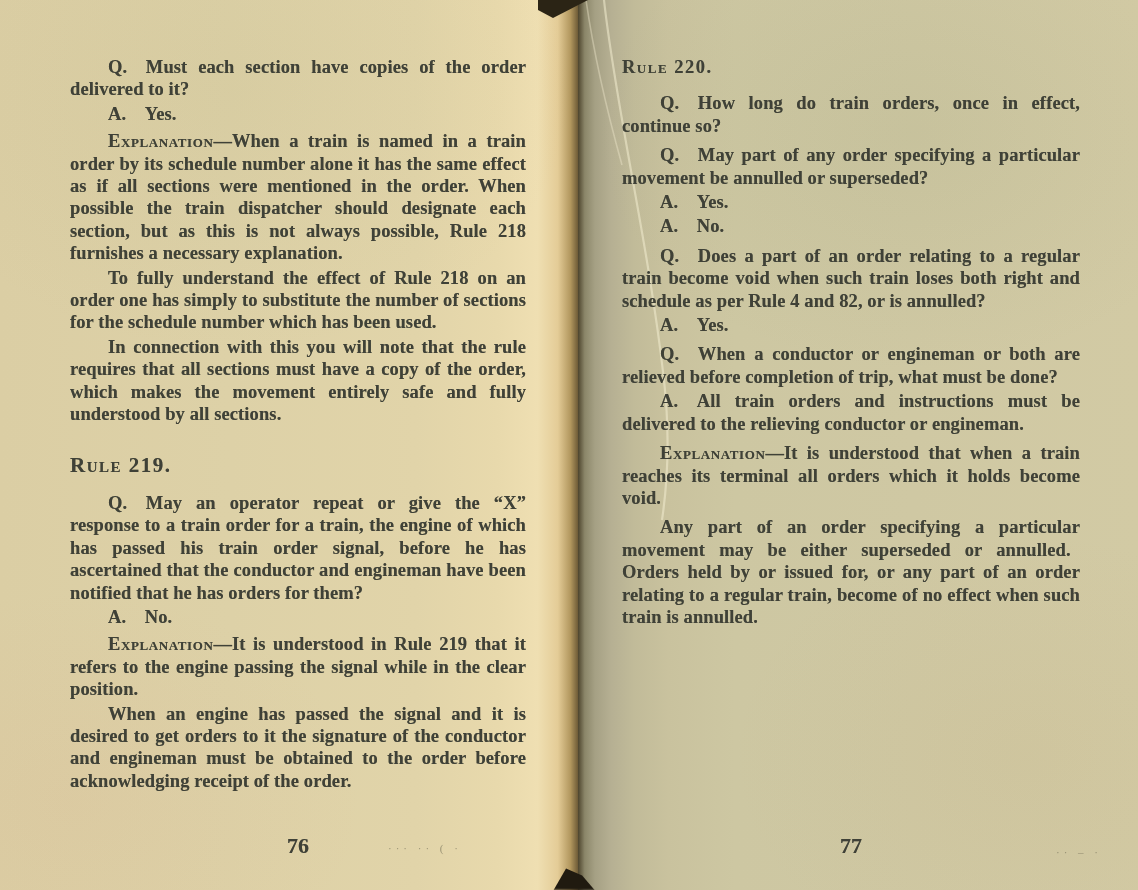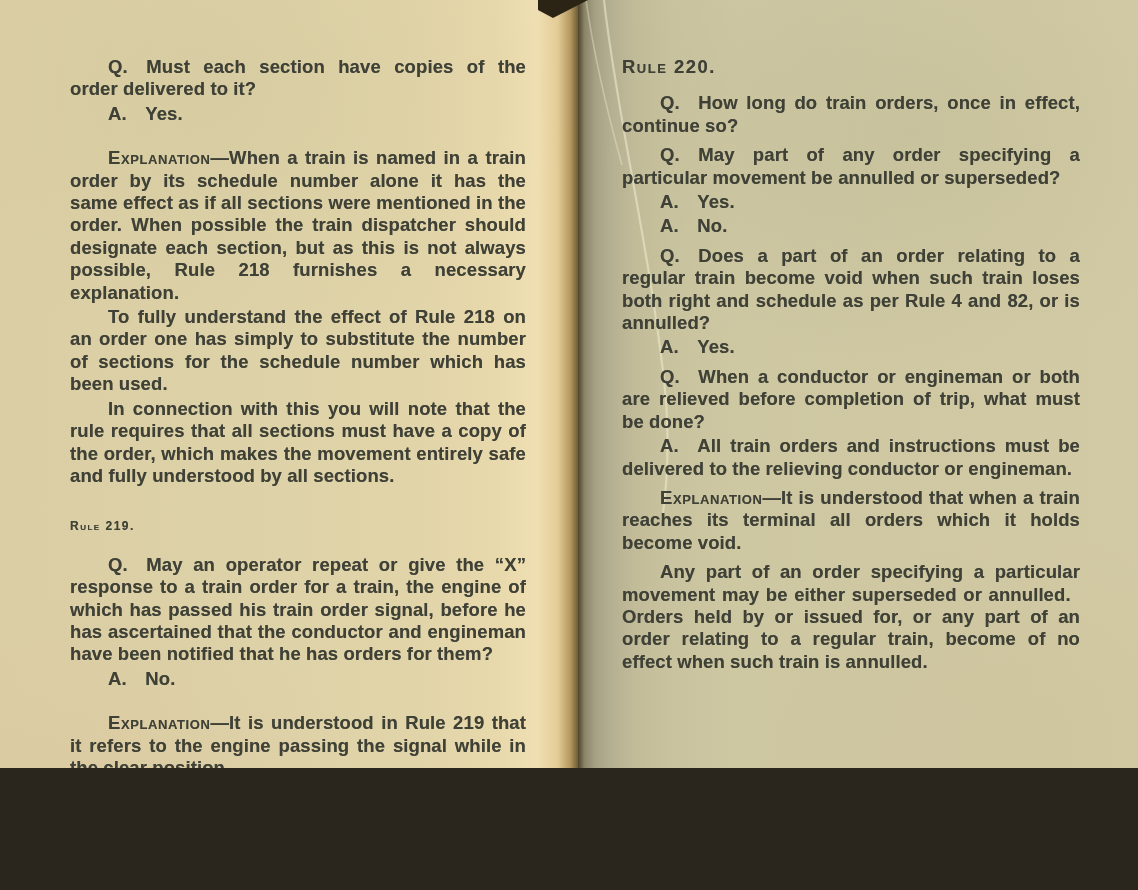--- a/index.html
+++ b/index.html
@@ -1,20 +1,20 @@
 <!DOCTYPE html>
 <html><head>
 <meta charset="utf-8">
 <style>
   html,body{margin:0;padding:0;background:#2a261d;}
   #scan{
     position:relative;
-    width:1138px;height:768px;
+    width:1138px;height:890px;
     overflow:hidden;
-    font-family:Liberation Sans, sans-serif;
+    font-family:Liberation Serif, serif;
     color:#3f4137;
   }
   
   .page{position:absolute;top:0;height:890px;}
   .page-left{
     left:0;width:578px;
     background:
       radial-gradient(ellipse 420px 300px at 12% 90%, rgba(215,160,130,0.10), transparent 70%),
       radial-gradient(ellipse 500px 380px at 40% 10%, rgba(150,150,100,0.08), transparent 70%),
       linear-gradient(90deg,#dbcea4 0%,#ddd1a7 40%,#e1d4a9 72%,#e8d9ac 86%,#efdfb2 93%,#e4cc97 96.5%,#b2975e 98.7%,#6e5b37 100%);
@@ -41,21 +41,21 @@
   .crease-svg{position:absolute;left:0;top:0;pointer-events:none;}
   
   .col{position:absolute;top:56px;font-size:18.5px;line-height:22.4px;font-weight:bold;letter-spacing:0.1px;}
   .col-left{left:70px;width:456px;}
   .col-right{left:44px;width:458px;}
   .blk{
     margin:0;text-indent:38px;text-align:justify;
     text-shadow:0 0 0.5px rgba(63,65,55,0.55);
   }
   .mt2{margin-top:2px;}
-  .mt5{margin-top:22px;}
+  .mt5{margin-top:5px;}
   .mt7{margin-top:7px;}
   .rule-head{
     margin:28px 0 16px 0;text-align:left;text-indent:0;
     font-variant:small-caps;letter-spacing:1.5px;
     text-shadow:0 0 0.5px rgba(63,65,55,0.55);
   }
   .rule-head.first{margin-top:0;margin-bottom:14px;}
   .lead{font-variant:small-caps;letter-spacing:0.6px;}
   .pagenum{
     position:absolute;top:833px;text-align:center;text-indent:0;
@@ -78,21 +78,21 @@
 
   <div class="page page-left">
     <div class="col col-left">
 
       <p class="blk"><span class="lead"></span><span>Q. Must each section have copies of the order delivered to it?</span></p>
       <p class="blk mt2"><span class="lead"></span><span>A. Yes.</span></p>
       <p class="blk mt5"><span class="lead">Explanation</span><span>—When a train is named in a train order by its schedule number alone it has the same effect as if all sections were mentioned in the order. When possible the train dispatcher should designate each section, but as this is not always possible, Rule 218 furnishes a necessary explanation.</span></p>
       <p class="blk mt2"><span class="lead"></span><span>To fully understand the effect of Rule 218 on an order one has simply to substitute the number of sections for the schedule number which has been used.</span></p>
       <p class="blk mt2"><span class="lead"></span><span>In connection with this you will note that the rule requires that all sections must have a copy of the order, which makes the movement entirely safe and fully understood by all sections.</span></p>
 
-      <h2 class="rule-head" style="font-size:12px;">Rule 219.</h2>
+      <h2 class="rule-head" style="font-size:21px;">Rule 219.</h2>
 
       <p class="blk"><span class="lead"></span><span>Q. May an operator repeat or give the “X” response to a train order for a train, the engine of which has passed his train order signal, before he has ascertained that the conductor and engineman have been notified that he has orders for them?</span></p>
       <p class="blk mt2"><span class="lead"></span><span>A. No.</span></p>
       <p class="blk mt5"><span class="lead">Explanation</span><span>—It is understood in Rule 219 that it refers to the engine passing the signal while in the clear position.</span></p>
       <p class="blk mt2"><span class="lead"></span><span>When an engine has passed the signal and it is desired to get orders to it the signature of the conductor and engineman must be obtained to the order before acknowledging receipt of the order.</span></p>
     </div>
 
     <div class="pagenum pagenum-left">76</div>
     <div class="pencil pencil-left">··· ··  ( ·</div>
   </div>

